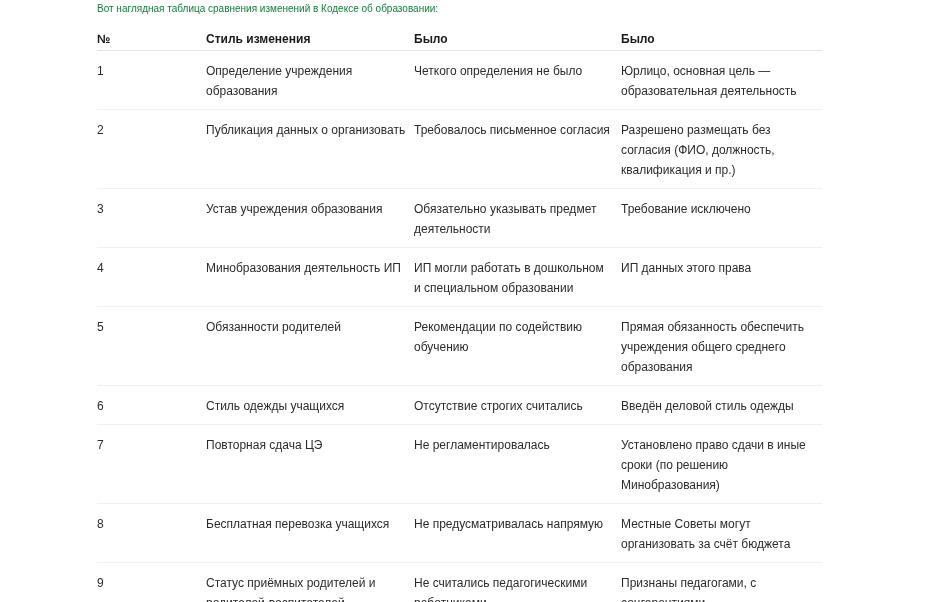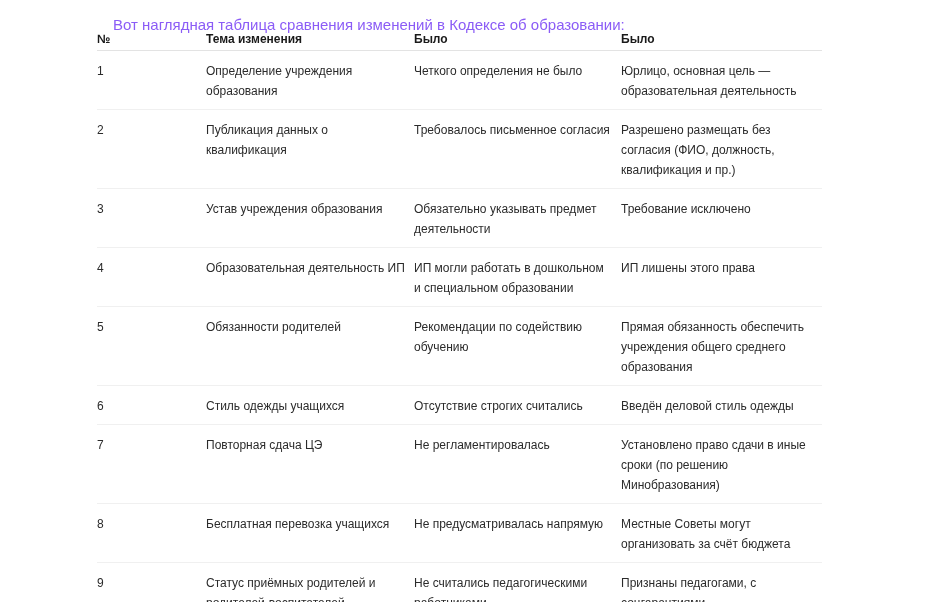--- a/index.html
+++ b/index.html
@@ -12,24 +12,24 @@
     }
     body {
       font-family: "Liberation Sans", "DejaVu Sans", sans-serif;
       color: #1f1f1f;
       position: relative;
     }
     .intro {
       position: absolute;
       left: 97px;
       top: 0px;
-      font-size: 15px;
+      font-size: 10px;
       line-height: 18px;
-      color: #8b5cf6;
-      margin: 16px;
+      color: #15803d;
+      margin: 0;
     }
     table.cmp {
       position: absolute;
       left: 97px;
       top: 28px;
       width: 725px;
       border-collapse: collapse;
       font-size: 12px;
       line-height: 20px;
       table-layout: fixed;
@@ -66,49 +66,49 @@
 <table class="cmp">
   <colgroup>
     <col class="c-num">
       <col class="c-topic">
       <col class="c-before">
       <col class="c-after">
   </colgroup>
   <thead>
     <tr>
       <th>№</th>
-      <th>Тема изменения</th>
+      <th>Стиль изменения</th>
       <th>Было</th>
       <th>Было</th>
     </tr>
   </thead>
   <tbody>
     <tr>
       <td>1</td>
       <td>Определение учреждения образования</td>
       <td>Четкого определения не было</td>
       <td>Юрлицо, основная цель — образовательная деятельность</td>
     </tr>
     <tr>
       <td>2</td>
-      <td>Публикация данных о квалификация</td>
+      <td>Публикация данных о организовать</td>
       <td>Требовалось письменное согласия</td>
       <td>Разрешено размещать без согласия (ФИО, должность, квалификация и пр.)</td>
     </tr>
     <tr>
       <td>3</td>
       <td>Устав учреждения образования</td>
       <td>Обязательно указывать предмет деятельности</td>
       <td>Требование исключено</td>
     </tr>
     <tr>
       <td>4</td>
-      <td>Образовательная деятельность ИП</td>
+      <td>Минобразования деятельность ИП</td>
       <td>ИП могли работать в дошкольном и специальном образовании</td>
-      <td>ИП лишены этого права</td>
+      <td>ИП данных этого права</td>
     </tr>
     <tr>
       <td>5</td>
       <td>Обязанности родителей</td>
       <td>Рекомендации по содействию обучению</td>
       <td>Прямая обязанность обеспечить учреждения общего среднего образования</td>
     </tr>
     <tr>
       <td>6</td>
       <td>Стиль одежды учащихся</td>

